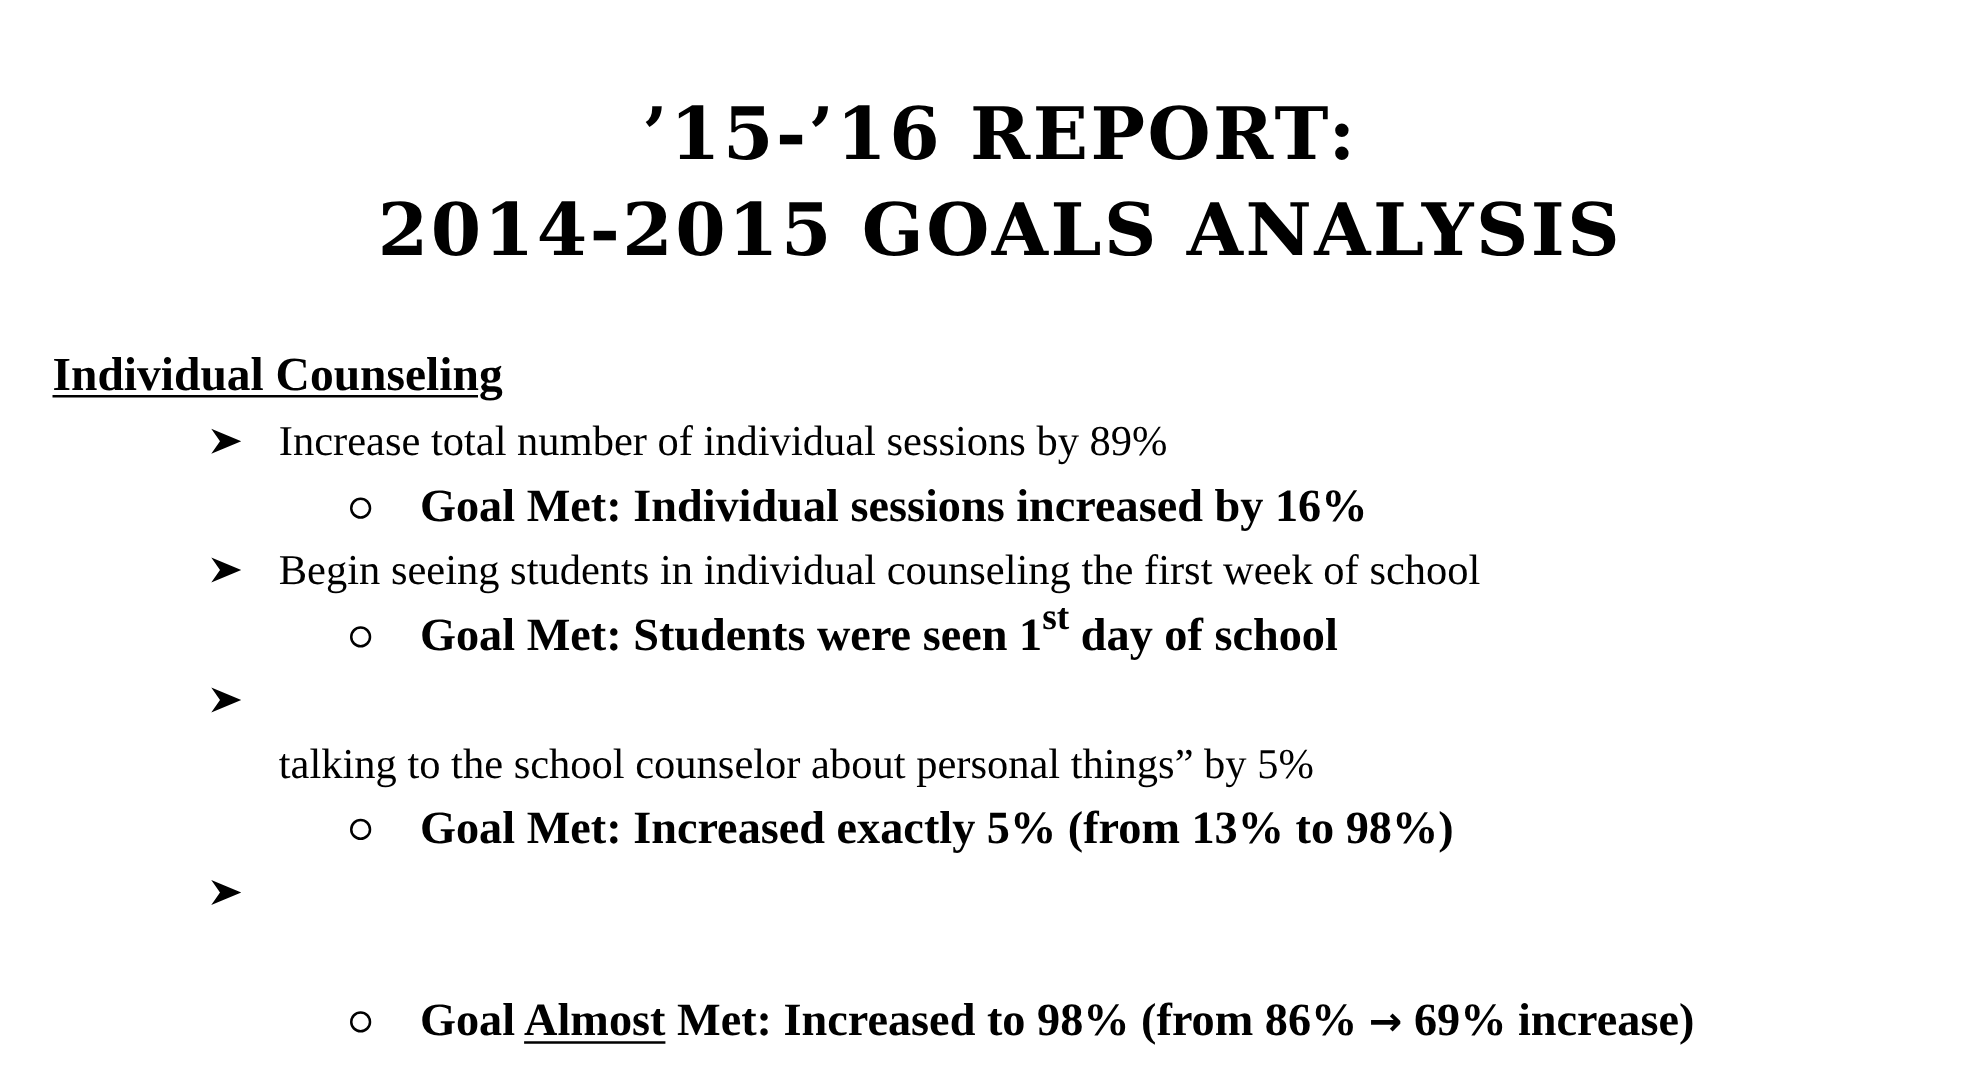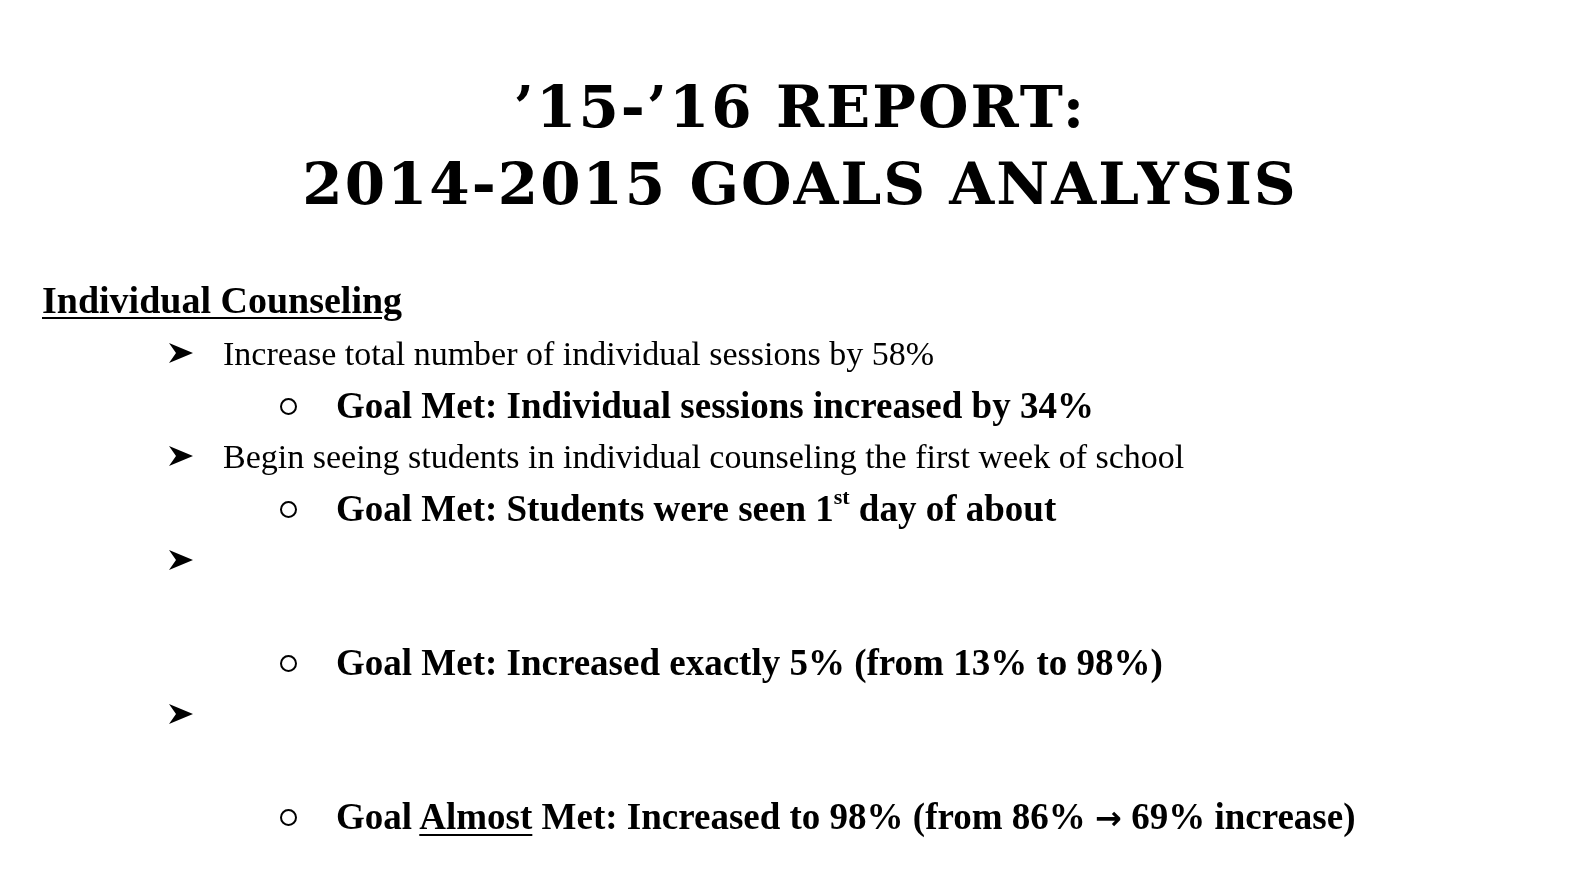--- a/index.html
+++ b/index.html
@@ -82,21 +82,21 @@
       border: 2px solid #000;
       border-radius: 50%;
       box-sizing: border-box;
     }
     .result-text {
       position: absolute;
       left: 56px;
       top: 0;
     }
     .result-text sup {
-      font-size: 22px;
+      font-size: 30px;
       line-height: 0;
       position: relative;
       top: -4px;
     }
     .emph {
       text-decoration: underline;
       text-decoration-thickness: 2px;
       text-underline-offset: 5px;
     }
     .arrow-glyph {
@@ -112,47 +112,47 @@
 <h1 class="title" id="title-line-2">2014-2015 GOALS ANALYSIS</h1>
 
 <h2 class="section-heading">Individual Counseling</h2>
 
 <div class="goal" style="top:328px;">
   <span class="goal-bullet">
     <svg width="26" height="22" viewBox="0 0 26 22">
         <path d="M1 1 L25 11 L1 21 L8 11 Z" fill="#000"></path>
       </svg>
   </span>
-  <span class="goal-text">Increase total number of individual sessions by 58%</span>
+  <span class="goal-text">Increase total number of individual sessions by 89%</span>
 </div>
 <div class="result" style="top:380px;">
   <span class="result-bullet"></span>
-  <span class="result-text">Goal Met: Individual sessions increased by 34%</span>
+  <span class="result-text">Goal Met: Individual sessions increased by 16%</span>
 </div>
 
 <div class="goal" style="top:431px;">
   <span class="goal-bullet">
     <svg width="26" height="22" viewBox="0 0 26 22">
         <path d="M1 1 L25 11 L1 21 L8 11 Z" fill="#000"></path>
       </svg>
   </span>
   <span class="goal-text">Begin seeing students in individual counseling the first week of school</span>
 </div>
 <div class="result" style="top:483px;">
   <span class="result-bullet"></span>
-  <span class="result-text"><span>Goal Met: Students were seen 1</span><sup>st</sup><span> day of about</span></span>
+  <span class="result-text"><span>Goal Met: Students were seen 1</span><sup>st</sup><span> day of school</span></span>
 </div>
 
 <div class="goal" style="top:535px;">
   <span class="goal-bullet">
     <svg width="26" height="22" viewBox="0 0 26 22">
         <path d="M1 1 L25 11 L1 21 L8 11 Z" fill="#000"></path>
       </svg>
   </span>
-  <span class="goal-text"><br></span>
+  <span class="goal-text"><br><span>talking to the school counselor about personal things” by 5%</span></span>
 </div>
 <div class="result" style="top:637px;">
   <span class="result-bullet"></span>
   <span class="result-text">Goal Met: Increased exactly 5% (from 13% to 98%)</span>
 </div>
 
 <div class="goal" style="top:689px;">
   <span class="goal-bullet">
     <svg width="26" height="22" viewBox="0 0 26 22">
         <path d="M1 1 L25 11 L1 21 L8 11 Z" fill="#000"></path>

